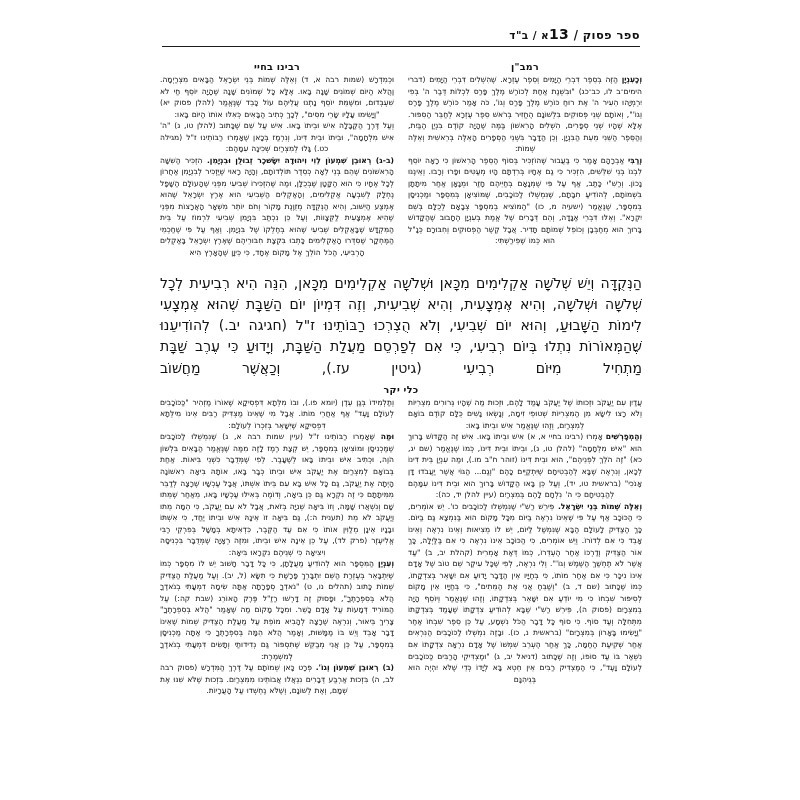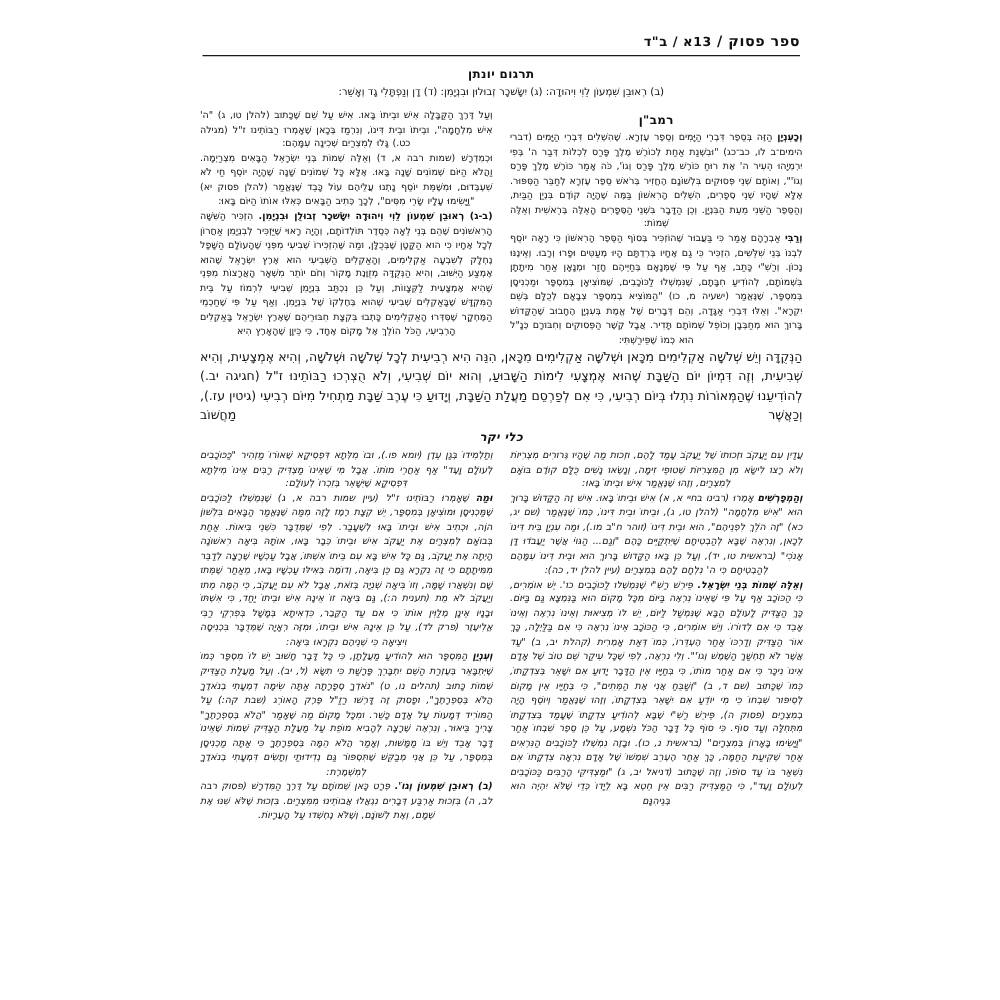--- a/index.html
+++ b/index.html
@@ -27,21 +27,21 @@
     display:flex;flex-direction:row;align-items:baseline;
     direction:rtl;
     font-weight:bold;
     font-size:11.5px;
     letter-spacing:.4px;
     padding:0 2px 4px 2px;
   }
   .runhead .rh-left{flex:0 0 auto;text-align:right;}
   .runhead .rh-center{flex:1 1 auto;text-align:center;}
   .runhead .rh-right{flex:0 0 auto;text-align:left;font-size:10.5px;}
-  .rh-folio{font-size:10px;font-weight:bold;}
+  .rh-folio{font-size:14px;font-weight:bold;}
   .rule{
     border-bottom:1.1px solid #1a1a1a;
     margin:0 2px 9px 2px;
   }
 
   
   .sec-title{
     text-align:center;
     font-weight:bold;
     font-size:9.5px;
@@ -72,69 +72,68 @@
   .two-col{
     display:flex;flex-direction:row;direction:rtl;
     gap:14px;
   }
   .col{flex:1 1 0;min-width:0;}
 
   .full-band{
     direction:rtl;
     text-align:justify;
     text-align-last:justify;
-    font-size:10px;
+    font-size:14px;
     line-height:1.52;
-    margin-top:2px;
+    margin-top:14px;
   }
 
   .para{margin:0 0 0 0;}
 
   
-  .bottom-zone{margin-top:4px;font-style:italic;}
+  .bottom-zone{margin-top:4px;}
   .col-kli{font-size:7.3px;line-height:1.5;}
 </style>
 </head>
 <body>
 
 <div class="page">
   <div class="content">
 
     <div class="runhead">
       <div class="rh-left">
         <span>ספר פסוק</span>
         <span> / </span><span class="rh-folio">13</span>
       </div>
       <div class="rh-right">א / ב"ד</div>
     </div>
     <div class="rule"></div>
 
-    <div class="sec-title">תרגום יונתן</div>
-    <div class="targum">(ב) רְאוּבֵן שִׁמְעוֹן לֵוִי וִיהוּדָה: (ג) יִשָׂשׁכָר זְבוּלוּן וּבִנְיָמִן: (ד) דָן וְנַפְתָּלִי גָד וְאָשֵׁר:</div>
 
     <div class="two-col">
 
       <div class="col">
         <div class="sec-title">רמב"ן</div>
         <div class="heb para">
           <b>וְכָעִנְיָן</b>
           <span>הַזֶּה בְּסֵפֶר דִּבְרֵי הַיָּמִים וְסֵפֶר עֶזְרָא. שֶׁהִשְׁלִים דִּבְרֵי הַיָּמִים (דברי הימים־ב לו, כב־כג) "וּבִשְׁנַת אַחַת לְכוֹרֶשׁ מֶלֶךְ פָּרַס לִכְלוֹת דְּבַר ה' בְּפִי יִרְמְיָהוּ הֵעִיר ה' אֶת רוּחַ כּוֹרֶשׁ מֶלֶךְ פָּרַס וְגוֹ', כֹּה אָמַר כּוֹרֶשׁ מֶלֶךְ פָּרַס וְגוֹ'", וְאוֹתָם שְׁנֵי פְּסוּקִים בִּלְשׁוֹנָם הֶחֱזִיר בְּרֹאשׁ סֵפֶר עֶזְרָא לְחַבֵּר הַסִּפּוּר. אֶלָּא שֶׁהָיוּ שְׁנֵי סְפָרִים, הִשְׁלִים הָרִאשׁוֹן בַּמֶּה שֶׁהָיָה קוֹדֶם בִּנְיַן הַבַּיִת, וְהַסֵּפֶר הַשֵּׁנִי מֵעֵת הַבִּנְיָן. וְכֵן הַדָּבָר בִּשְׁנֵי הַסְּפָרִים הָאֵלֶּה בְּרֵאשִׁית וְאֵלֶּה שְׁמוֹת:</span>
         </div>
         <div class="heb para">
           <b>וְרַבִּי</b>
           <span>אַבְרָהָם אָמַר כִּי בַּעֲבוּר שֶׁהוֹזְכִּיר בְּסוֹף הַסֵּפֶר הָרִאשׁוֹן כִּי רָאָה יוֹסֵף לִבְנוֹ בְּנֵי שִׁלֵּשִׁים, הִזְכִּיר כִּי גַם אֶחָיו בְּרִדְתָּם הָיוּ מְעַטִּים וּפָרוּ וְרָבוּ. וְאֵינֶנּוּ נָכוֹן. וְרַשִׁ"י כָּתַב, אַף עַל פִּי שֶׁמְּנָאָם בְּחַיֵּיהֶם חָזַר וּמְנָאָן אַחַר מִיתָתָן בִּשְׁמוֹתָם, לְהוֹדִיעַ חִבָּתָם, שֶׁנִּמְשְׁלוּ לַכּוֹכָבִים, שֶׁמּוֹצִיאָן בְּמִסְפָּר וּמַכְנִיסָן בְּמִסְפָּר, שֶׁנֶּאֱמַר (ישעיה מ, כו) "הַמּוֹצִיא בְמִסְפָּר צְבָאָם לְכֻלָּם בְּשֵׁם יִקְרָא". וְאֵלּוּ דִּבְרֵי אַגָּדָה, וְהֵם דְּבָרִים שֶׁל אֱמֶת בְּעִנְיָן הֶחָבוּב שֶׁהַקָּדוֹשׁ בָּרוּךְ הוּא מְחַבְּבָן וְכוֹפֵל שְׁמוֹתָם תָּדִיר. אֲבָל קֶשֶׁר הַפְּסוּקִים וְחִבּוּרָם כְּנָ"ל הוּא כְּמוֹ שֶׁפֵּירַשְׁתִּי:</span>
         </div>
       </div>
 
       <div class="col">
+        <div class="sec-title">רבינו בחיי</div>
+        <div class="heb para">
+          <span>וּכְמִדְרָשׁ (שמות רבה א, ד) וְאֵלֶּה שְׁמוֹת בְּנֵי יִשְׂרָאֵל הַבָּאִים מִצְרַיְמָה. וַהֲלֹא הַיּוֹם שְׁמוֹנִים שָׁנָה בָּאוּ. אֶלָּא כָּל שְׁמוֹנִים שָׁנָה שֶׁהָיָה יוֹסֵף חַי לֹא שִׁעְבְּדוּם, וּמִשֶּׁמֵּת יוֹסֵף נָתְנוּ עֲלֵיהֶם עוֹל כָּבֵד שֶׁנֶּאֱמַר (להלן פסוק יא) "וַיָּשִׂימוּ עָלָיו שָׂרֵי מִסִּים", לְכָךְ כְּתִיב הַבָּאִים כְּאִלּוּ אוֹתוֹ הַיּוֹם בָּאוּ:</span>
+        </div>
         <div class="heb para">
           <span>וְעַל דֶּרֶךְ הַקַּבָּלָה אִישׁ וּבֵיתוֹ בָּאוּ. אִישׁ עַל שֵׁם שֶׁכָּתוּב (להלן טו, ג) "ה' אִישׁ מִלְחָמָה", וּבֵיתוֹ וּבֵית דִּינוֹ, וְנִרְמַז בְּכָאן שֶׁאָמְרוּ רַבּוֹתֵינוּ ז"ל (מגילה כט.) גָּלוּ לְמִצְרַיִם שְׁכִינָה עִמָּהֶם:</span>
-        </div>
-        <div class="heb para">
-          <span>וּכְמִדְרָשׁ (שמות רבה א, ד) וְאֵלֶּה שְׁמוֹת בְּנֵי יִשְׂרָאֵל הַבָּאִים מִצְרַיְמָה. וַהֲלֹא הַיּוֹם שְׁמוֹנִים שָׁנָה בָּאוּ. אֶלָּא כָּל שְׁמוֹנִים שָׁנָה שֶׁהָיָה יוֹסֵף חַי לֹא שִׁעְבְּדוּם, וּמִשֶּׁמֵּת יוֹסֵף נָתְנוּ עֲלֵיהֶם עוֹל כָּבֵד שֶׁנֶּאֱמַר (להלן פסוק יא) "וַיָּשִׂימוּ עָלָיו שָׂרֵי מִסִּים", לְכָךְ כְּתִיב הַבָּאִים כְּאִלּוּ אוֹתוֹ הַיּוֹם בָּאוּ:</span>
         </div>
         <div class="heb para">
           <b>(ב-ג) רְאוּבֵן שִׁמְעוֹן לֵוִי וִיהוּדָה יִשָׂשׁכָר זְבוּלֻן וּבִנְיָמִן.</b>
           <span>הִזְכִּיר הַשִּׁשָּׁה הָרִאשׁוֹנִים שֶׁהֵם בְּנֵי לֵאָה כְּסֵדֶר תּוֹלְדוֹתָם, וְהָיָה רָאוּי שֶׁיַּזְכִּיר לְבִנְיָמִן אַחֲרוֹן לְכָל אֶחָיו כִּי הוּא הַקָּטָן שֶׁבְּכֻלָּן, וּמַה שֶּׁהִזְכִּירוֹ שְׁבִיעִי מִפְּנֵי שֶׁהָעוֹלָם הַשָּׁפָל נֶחְלָק לְשִׁבְעָה אַקְלִימִים, וְהָאַקְלִים הַשְּׁבִיעִי הוּא אֶרֶץ יִשְׂרָאֵל שֶׁהוּא אֶמְצַע הַיִּשּׁוּב, וְהִיא הַנְּקֻדָּה מְזֻוֶּנֶת מָקוֹר וְחֹם יוֹתֵר מִשְּׁאָר הָאֲרָצוֹת מִפְּנֵי שֶׁהִיא אֶמְצָעִית לַקְּצָווֹת, וְעַל כֵּן נִכְתַּב בִּנְיָמִן שְׁבִיעִי לִרְמוֹז עַל בֵּית הַמִּקְדָּשׁ שֶׁבָּאַקְלִים שְׁבִיעִי שֶׁהוּא בְּחֶלְקוֹ שֶׁל בִּנְיָמִן. וְאַף עַל פִּי שֶׁחַכְמֵי הַמֶּחְקָר שֶׁסִּדְּרוּ הָאַקְלִימִים כָּתְבוּ בִּקְצָת חִבּוּרֵיהֶם שֶׁאֶרֶץ יִשְׂרָאֵל בָּאַקְלִים הָרְבִיעִי, הַכֹּל הוֹלֵךְ אֶל מָקוֹם אֶחָד, כִּי כֵּיוָן שֶׁהָאָרֶץ הִיא</span>
         </div>
       </div>
     </div>
 
     <div class="full-band">הַנְּקֻדָּה וְיֵשׁ שְׁלֹשָׁה אַקְלִימִים מִכָּאן וּשְׁלֹשָׁה אַקְלִימִים מִכָּאן, הִנֵּה הִיא רְבִיעִית לְכָל שְׁלֹשָׁה וּשְׁלֹשָׁה, וְהִיא אֶמְצָעִית, וְהִיא שְׁבִיעִית, וְזֶה דִּמְיוֹן יוֹם הַשַּׁבָּת שֶׁהוּא אֶמְצָעִי לִימוֹת הַשָּׁבוּעַ, וְהוּא יוֹם שְׁבִיעִי, וְלֹא הֻצְרְכוּ רַבּוֹתֵינוּ ז"ל (חגיגה יב.) לְהוֹדִיעֵנוּ שֶׁהַמְּאוֹרוֹת נִתְלוּ בְּיוֹם רְבִיעִי, כִּי אִם לְפַרְסֵם מַעֲלַת הַשַּׁבָּת, וְיָדוּעַ כִּי עֶרֶב שַׁבָּת מַתְחִיל מִיּוֹם רְבִיעִי (גיטין עז.), וְכַאֲשֶׁר מַחֲשׁוֹב</div>
 

